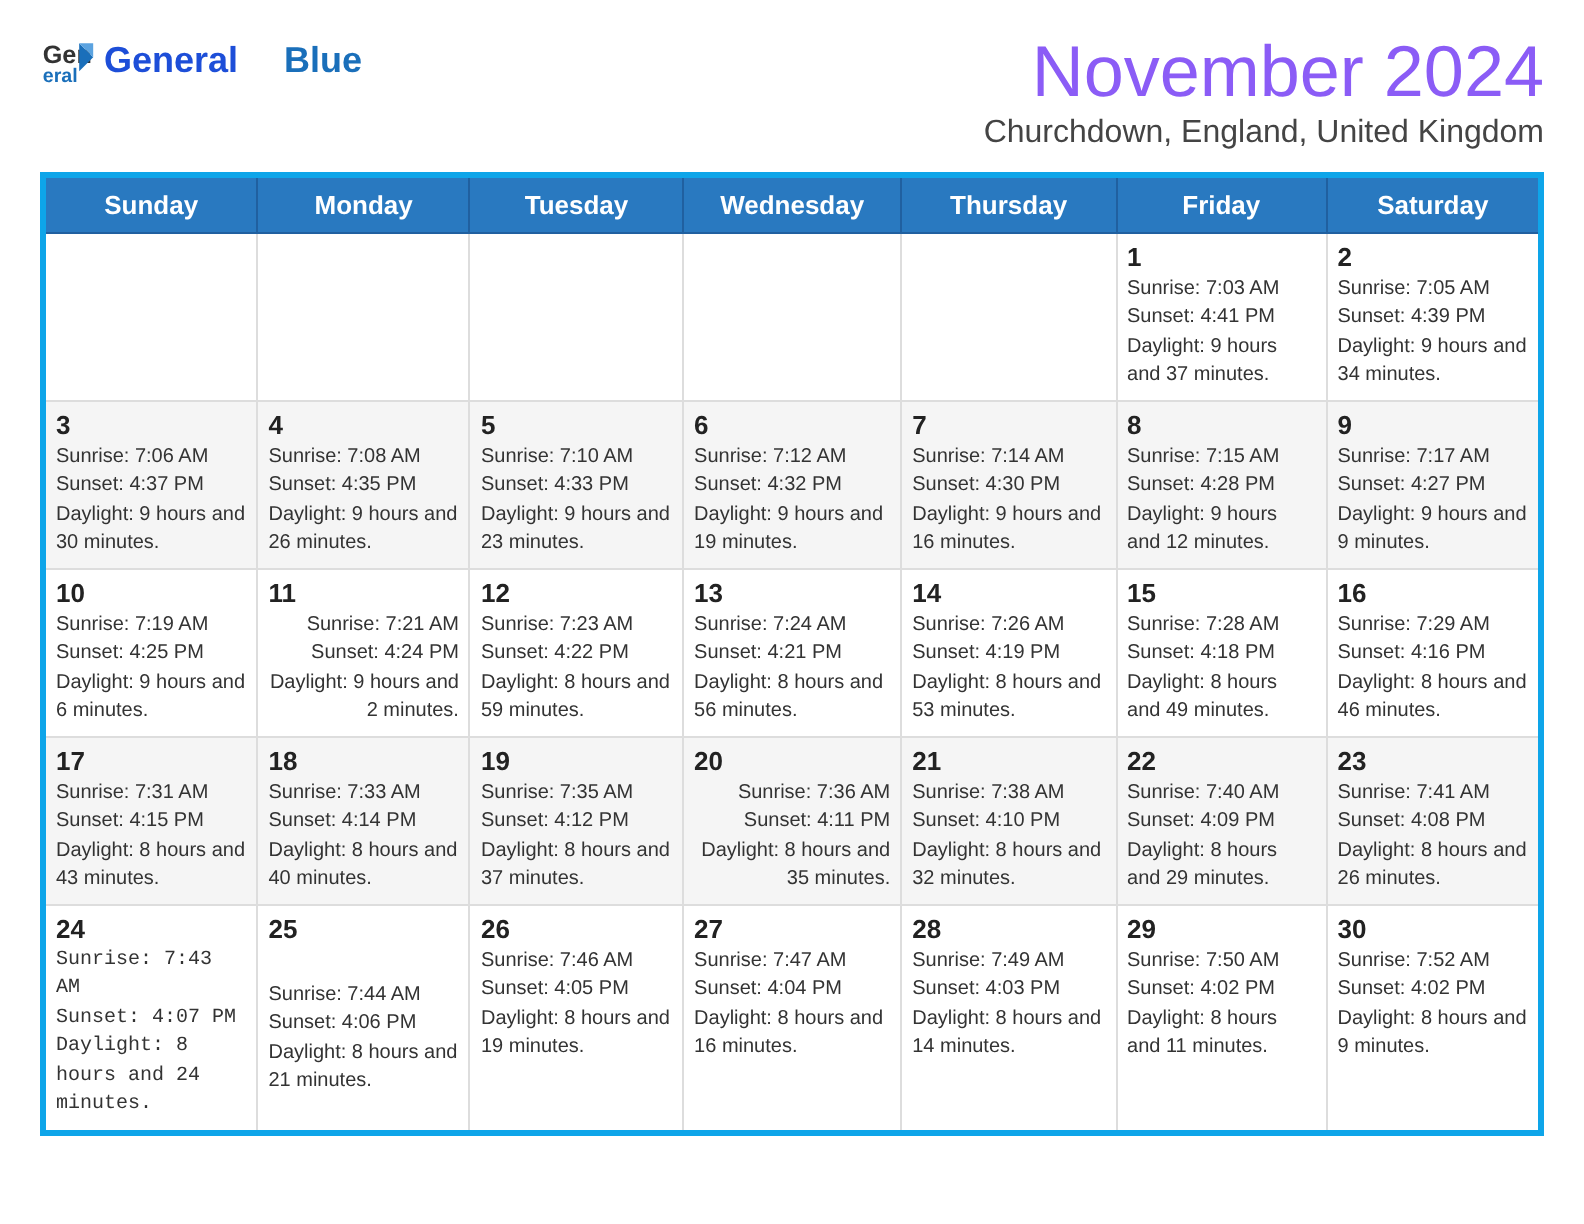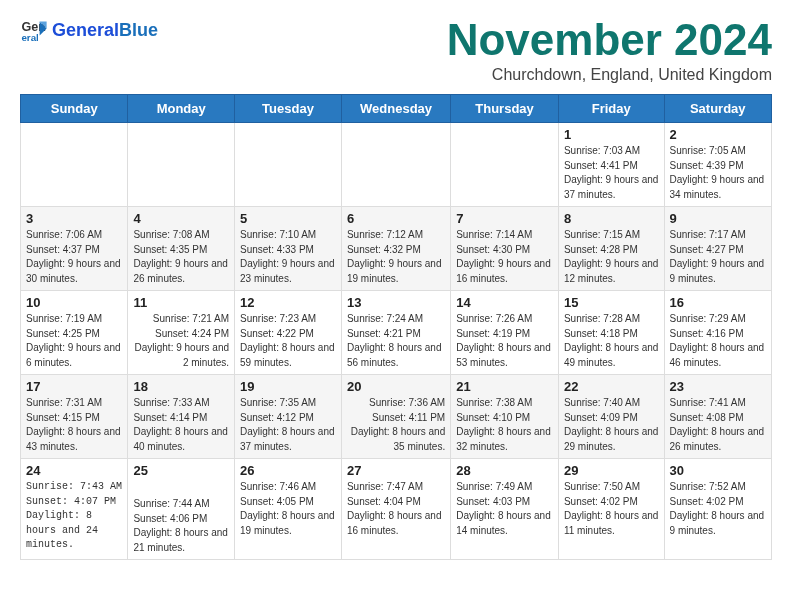--- a/index.html
+++ b/index.html
@@ -22,34 +22,34 @@
       gap: 4px;
     }
     .logo-icon {
       width: 28px;
       height: 28px;
     }
     .title-area {
       text-align: right;
     }
     .month-title {
-      font-size: 44px;
-      font-weight: bold;
-      color: #0f766e;
+      font-size: 36px;
+      font-weight: normal;
+      color: #8b5cf6;
       line-height: 1.1;
     }
     .location-title {
       font-size: 16px;
       color: #444;
       margin-top: 2px;
     }
     .calendar {
       width: 100%;
       border-collapse: collapse;
-      border: 1px solid #0ea5e9;
+      border: 3px solid #0ea5e9;
     }
     .calendar thead tr th {
       background: #2979c0;
       color: #fff;
       font-size: 13px;
       font-weight: bold;
       padding: 6px 4px;
       border: 1px solid #2060a0;
       text-align: center;
     }
@@ -90,21 +90,21 @@
 <div class="header-area">
   <div class="logo">
     <svg class="logo-icon" viewBox="0 0 40 40">
       <text x="2" y="22" font-size="18" font-weight="bold" fill="#333">Gen</text>
       <text x="2" y="36" font-size="14" font-weight="bold" fill="#1a6fba">eral</text>
       <polygon points="28,8 38,18 28,28" fill="#1a6fba"></polygon>
       <polygon points="28,8 38,8 38,18" fill="#5ba3e0"></polygon>
     </svg>
     <div>
       <div style="line-height:1">
-        <span style="font-size:18px;font-weight:bold;color:#1d4ed8;">General</span><span style="font-size:18px;font-weight:bold;color:#1a6fba;">Blue</span>
+        <span style="font-size:18px;font-weight:bold;color:#1d4ed8;">General</span><span style="font-size:18px;font-weight:bold;color:#1a6fba;padding-left:23px;">Blue</span>
       </div>
     </div>
   </div>
   <div class="title-area">
     <div class="month-title">November 2024</div>
     <div class="location-title">Churchdown, England, United Kingdom</div>
   </div>
 </div>
 
 <table class="calendar">

